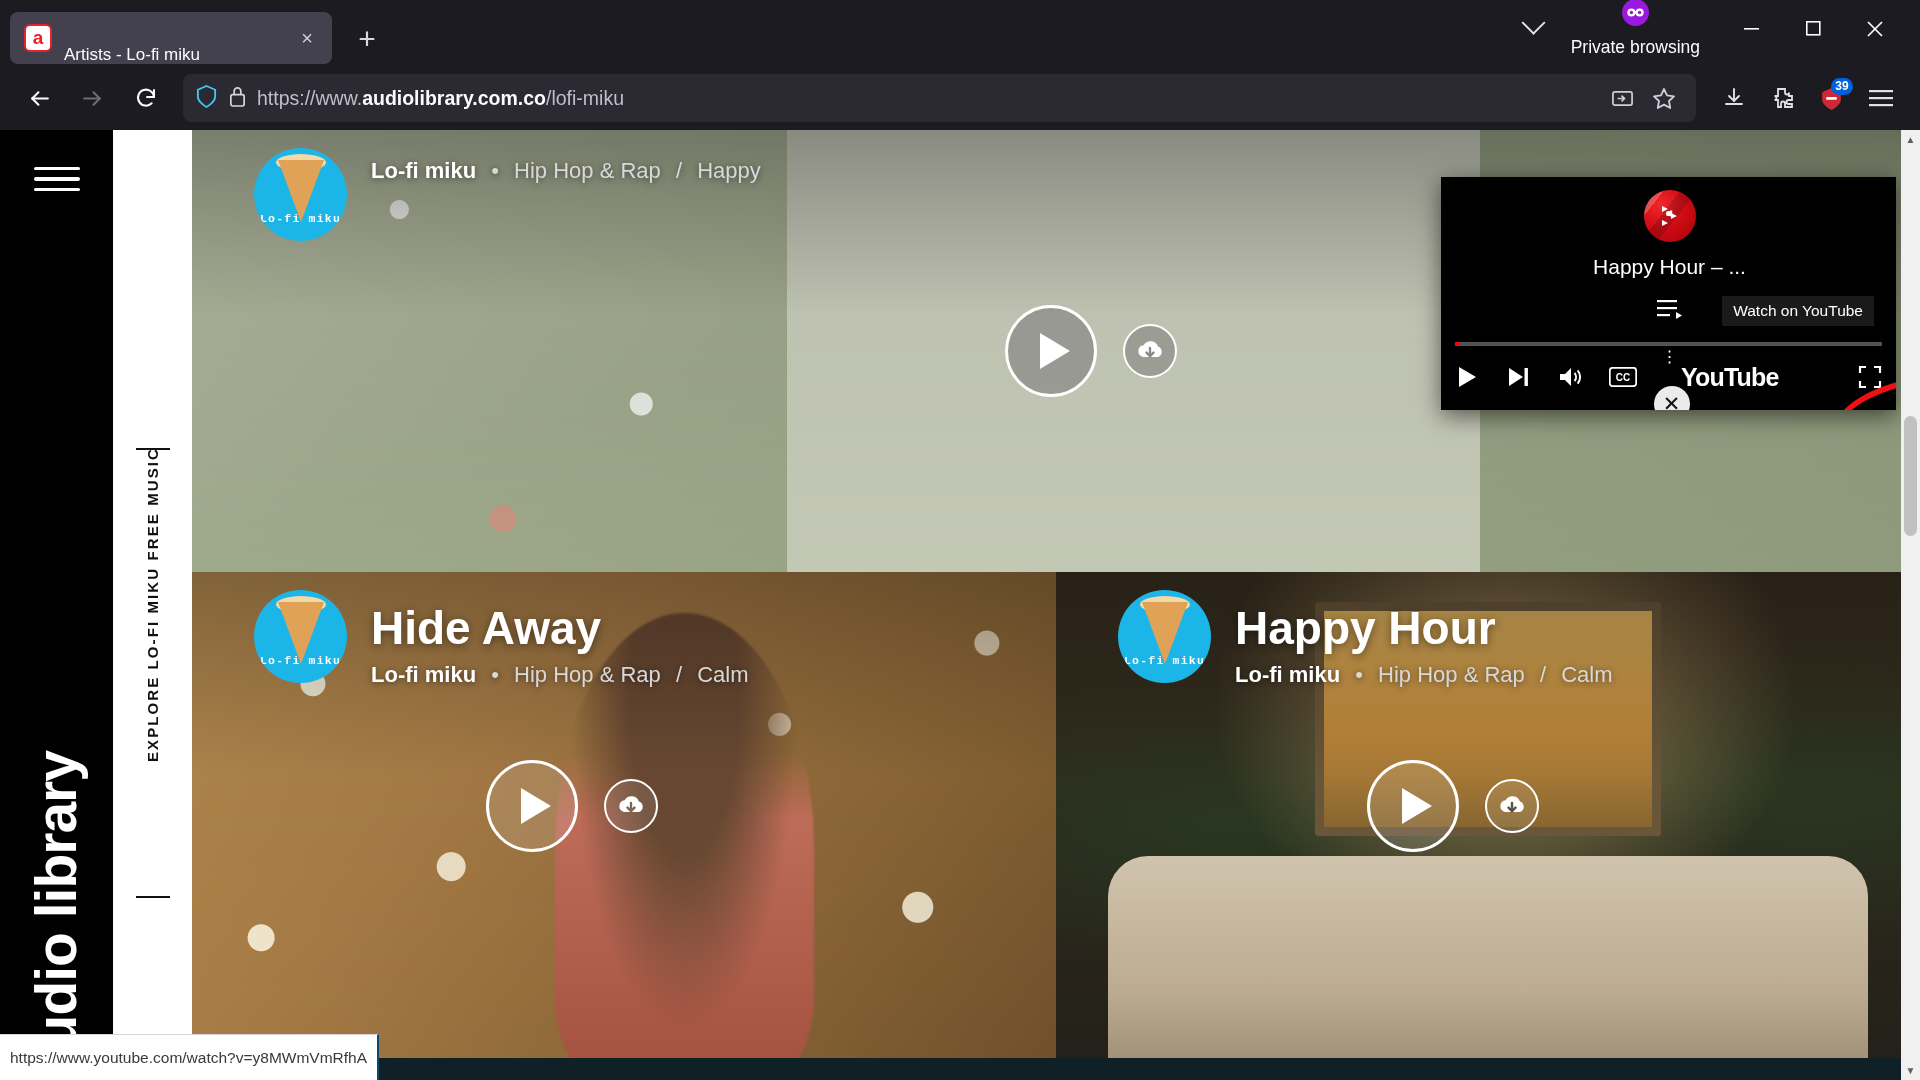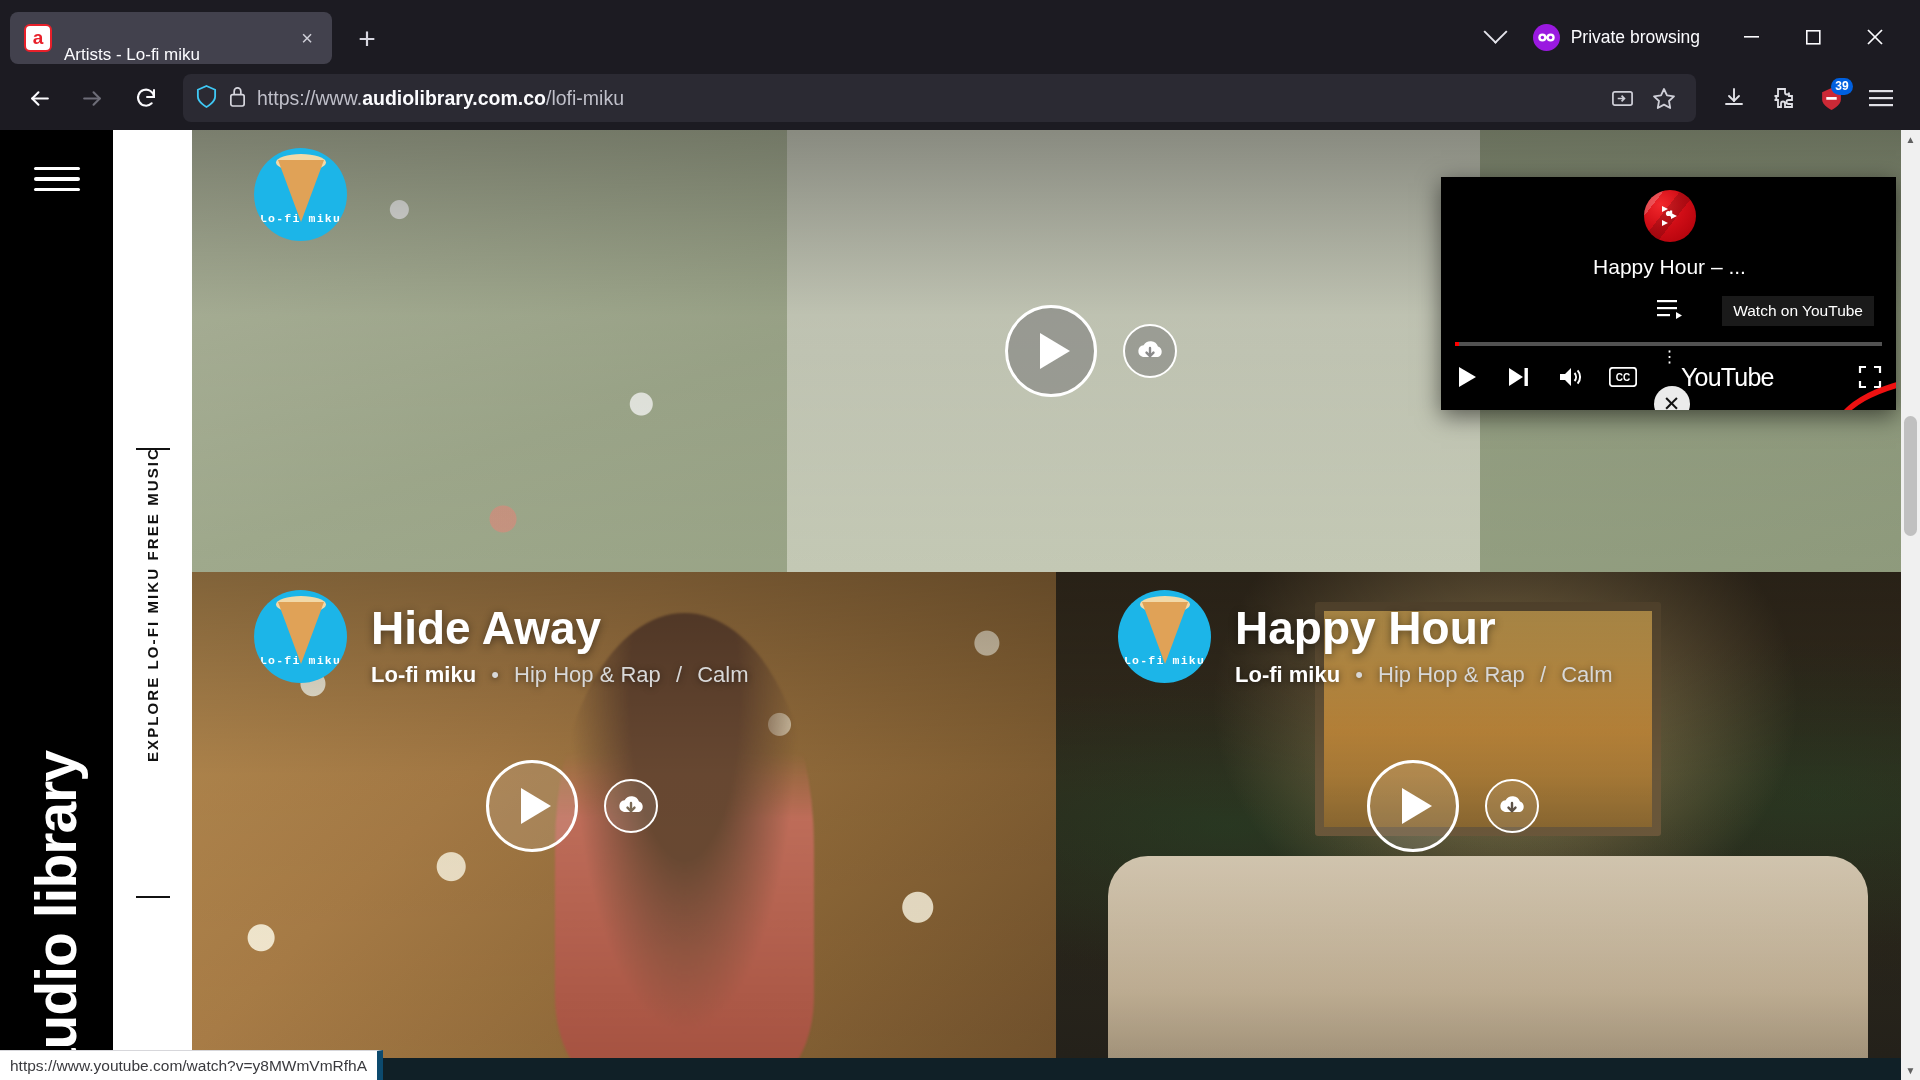--- a/index.html
+++ b/index.html
@@ -45,21 +45,21 @@
     font-size: 30px; border-radius: 6px; font-weight: 300;
   }
   .tabstrip-right {
     margin-left: auto; display: flex; align-items: center; gap: 0px;
     margin-bottom: 8px; padding-right: 4px;
   }
   .chev-btn { width: 62px; height: 42px; display: flex; align-items: center; justify-content: center; }
   .chev { width: 17px; height: 17px; border-right: 2.4px solid #e4e4ec; border-bottom: 2.4px solid #e4e4ec; transform: rotate(45deg) translate(-4px,-4px); }
   .private-indicator {
     display: flex; align-items: center; gap: 11px; padding: 0 20px 0 6px;
-    color: #fbfbfe; font-size: 17.5px;
+    color: #fbfbfe; font-size: 17.5px; flex-direction: column;
   }
   .mask-icon {
     width: 27px; height: 27px; border-radius: 50%;
     background: #9a19e0; display: flex; align-items: center; justify-content: center;
     flex: 0 0 27px;
   }
   .win-ctl { width: 62px; height: 42px; display: flex; align-items: center; justify-content: center; color: #fbfbfe; }
 
   
   .navbar {
@@ -264,38 +264,38 @@
   }
   .yt-progress { position: absolute; left: 14px; right: 14px; bottom: 64px; height: 4px; background: rgba(255,255,255,.32); }
   .yt-progress i { display: block; height: 100%; width: 1.2%; background: #f00; }
   .yt-controls {
     position: absolute; left: 0; right: 0; bottom: 6px; height: 54px;
     display: flex; align-items: center; padding: 0 0; gap: 0;
   }
   .yt-c { width: 52px; height: 46px; display: flex; align-items: center; justify-content: center; color: #fff; }
   .yt-c.cc { font-size: 13px; font-weight: 700; }
   .yt-ytbtn {
-    margin-left: 26px; color: #fff; font-size: 25px; font-weight: 400;
+    margin-left: 26px; color: #fff; font-size: 25px; font-weight: 700;
     letter-spacing: -.8px; position: relative; padding: 2px 6px;
   }
   .yt-annot {
     position: absolute; left: 50%; top: 52%; transform: translate(-50%,-50%) rotate(-7deg);
     width: 208px; height: 98px; border: 6px solid #ee1111; border-radius: 50%;
     pointer-events: none;
   }
   .yt-spacer { flex: 1; }
 
   
   .scrollbar { position: absolute; right: 0; top: 0; bottom: 0; width: 19px; background: #f0f0f0; }
   .scroll-thumb { position: absolute; right: 3px; top: 286px; width: 13px; height: 120px; background: #c0c0c0; border-radius: 7px; }
   .scroll-arrow { position: absolute; right: 0; width: 19px; height: 19px; display: flex; align-items: center; justify-content: center; color: #606060; font-size: 10px; }
 
   .statusbar {
-    position: absolute; left: 0; bottom: 0; height: 30px;
-    background: #fff; border-top: 1px solid #d7d7db; border-right: 6px solid #0c4a6e;
+    position: absolute; left: 0; bottom: 0; height: 46px;
+    background: #fff; border-top: 1px solid #d7d7db; border-right: 2px solid #0c4a6e;
     display: flex; align-items: center; padding: 0 10px;
     font-size: 15.5px; color: #3a3a3e; max-width: 430px; z-index: 40;
   }
   .page-bottom-band { position: absolute; left: 0; right: 0; bottom: 0; height: 22px; background: #102027; }
 </style>
 </head>
 <body>
 
 <div class="browser">
 
@@ -445,20 +445,27 @@
           <div class="img-linen" style="left:595px; right:440px; inset-block:0; position:absolute;"></div>
           <div class="card-overlay" style="background:linear-gradient(180deg, rgba(0,0,0,.34) 0%, rgba(0,0,0,.06) 42%, rgba(0,0,0,0) 100%);"></div>
 
           <div class="card-head">
             <div class="avatar">
               <span class="cone-top"></span>
               <span class="cone"></span>
               <span class="avatar-name">Lo-fi miku</span>
             </div>
             <div>
+              <div class="card-meta">
+                <span class="artist">Lo-fi miku</span>
+                <span class="sep">•</span>
+                <span>Hip Hop &amp; Rap</span>
+                <span class="mood">/</span>
+                <span class="mood">Happy</span>
+              </div>
             </div>
           </div>
 
           <div class="card-controls" style="left:52%;">
             <div class="play-btn" style="background:rgba(120,120,120,.55); border-color:#fff;">
               <span class="play-tri"></span>
             </div>
             <div class="dl-btn" style="background:rgba(120,120,120,.5);">
               <svg width="30" height="26" viewBox="0 0 30 26">
                 <path d="M8 19 A6 6 0 0 1 8.6 7.2 A8 8 0 0 1 23 8.6 A5.5 5.5 0 0 1 23 19 Z" fill="#fff"></path>

